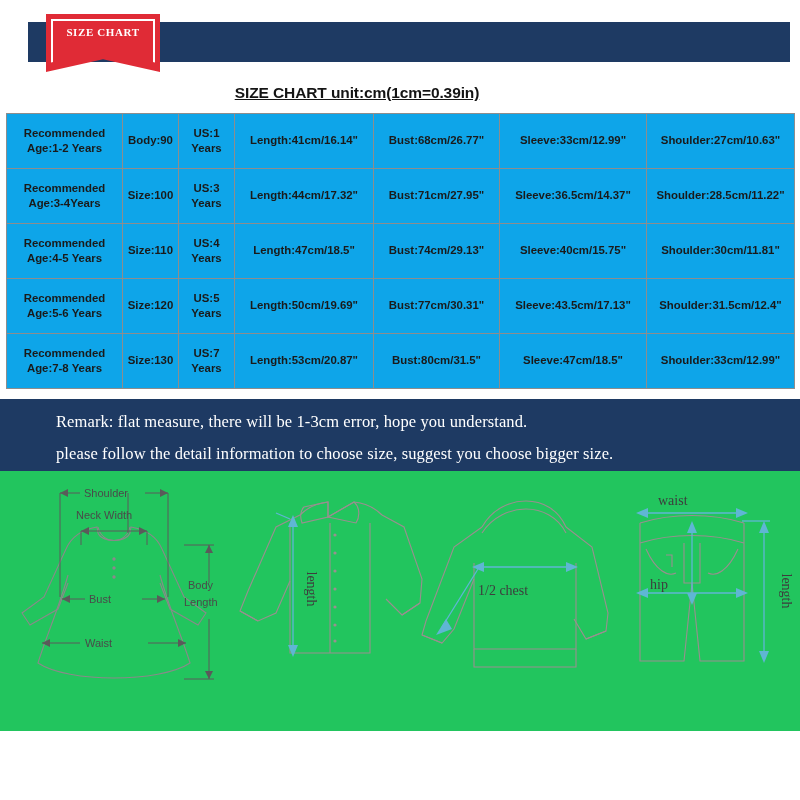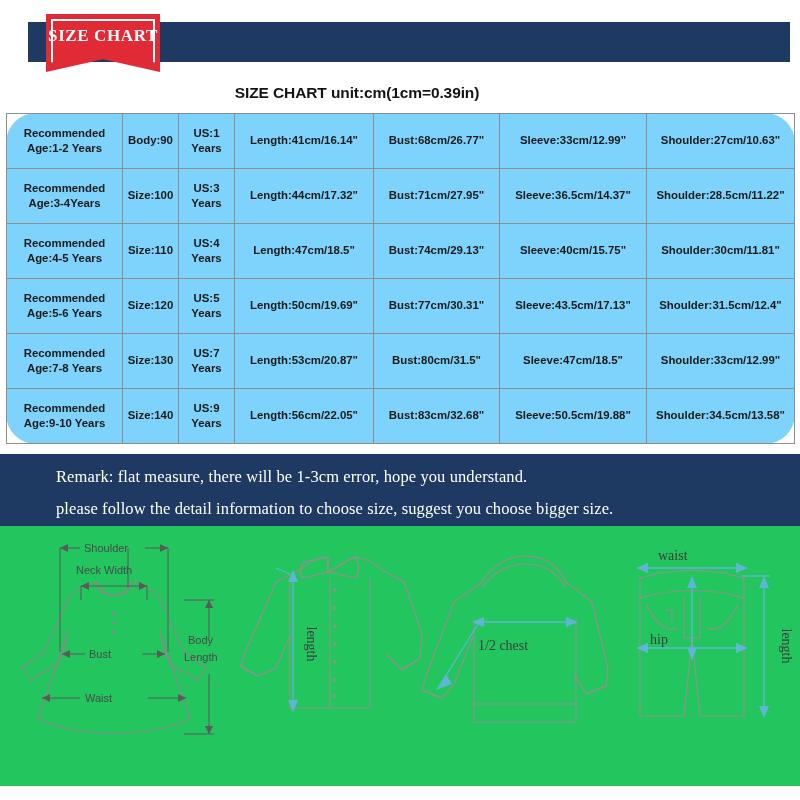--- a/index.html
+++ b/index.html
@@ -55,47 +55,47 @@
   }
   .ribbon-text {
     position: absolute;
     left: 0;
     right: 0;
     top: 12px;
     text-align: center;
     color: #ffffff;
     font-family: "Liberation Serif", serif;
     font-weight: bold;
-    font-size: 17px;
+    font-size: 11px;
     letter-spacing: 0.6px;
   }
 
   
   .chart-title {
     text-align: center;
     font-family: "Liberation Sans", sans-serif;
     font-weight: bold;
     font-size: 15.5px;
     color: #141414;
     letter-spacing: -0.1px;
     margin-top: 6px;
     margin-bottom: 11px;
     padding-right: 86px;
+    text-decoration: underline;
   }
 
   
   .table-wrap {
     padding: 0 6px;
   }
   table.size-table {
     width: 788px;
     border-collapse: collapse;
     table-layout: fixed;
-    background: #7dd3fc;
-    border-radius: 30px;
+    background: #0ea5e9;
   }
   table.size-table td {
     border: 1px solid #8d8d8d;
     font-family: "Liberation Sans", sans-serif;
     font-weight: bold;
     font-size: 11.4px;
     color: #1a1a1a;
     text-align: center;
     vertical-align: middle;
     height: 55px;
@@ -210,29 +210,20 @@
           <td class="col-shd">Shoulder:31.5cm/12.4"</td>
         </tr>
         <tr>
           <td class="col-age">Recommended Age:7-8 Years</td>
           <td class="col-size">Size:130</td>
           <td class="col-us">US:7 Years</td>
           <td class="col-len">Length:53cm/20.87"</td>
           <td class="col-bust">Bust:80cm/31.5"</td>
           <td class="col-slv">Sleeve:47cm/18.5"</td>
           <td class="col-shd">Shoulder:33cm/12.99"</td>
-        </tr>
-        <tr>
-          <td class="col-age">Recommended Age:9-10 Years</td>
-          <td class="col-size">Size:140</td>
-          <td class="col-us">US:9 Years</td>
-          <td class="col-len">Length:56cm/22.05"</td>
-          <td class="col-bust">Bust:83cm/32.68"</td>
-          <td class="col-slv">Sleeve:50.5cm/19.88"</td>
-          <td class="col-shd">Shoulder:34.5cm/13.58"</td>
         </tr>
       </tbody>
     </table>
   </div>
 
   <div class="remark">
     <p>Remark: flat measure, there will be 1-3cm error, hope you understand.</p>
     <p>please follow the detail information to choose size, suggest you choose bigger size.</p>
   </div>
 

